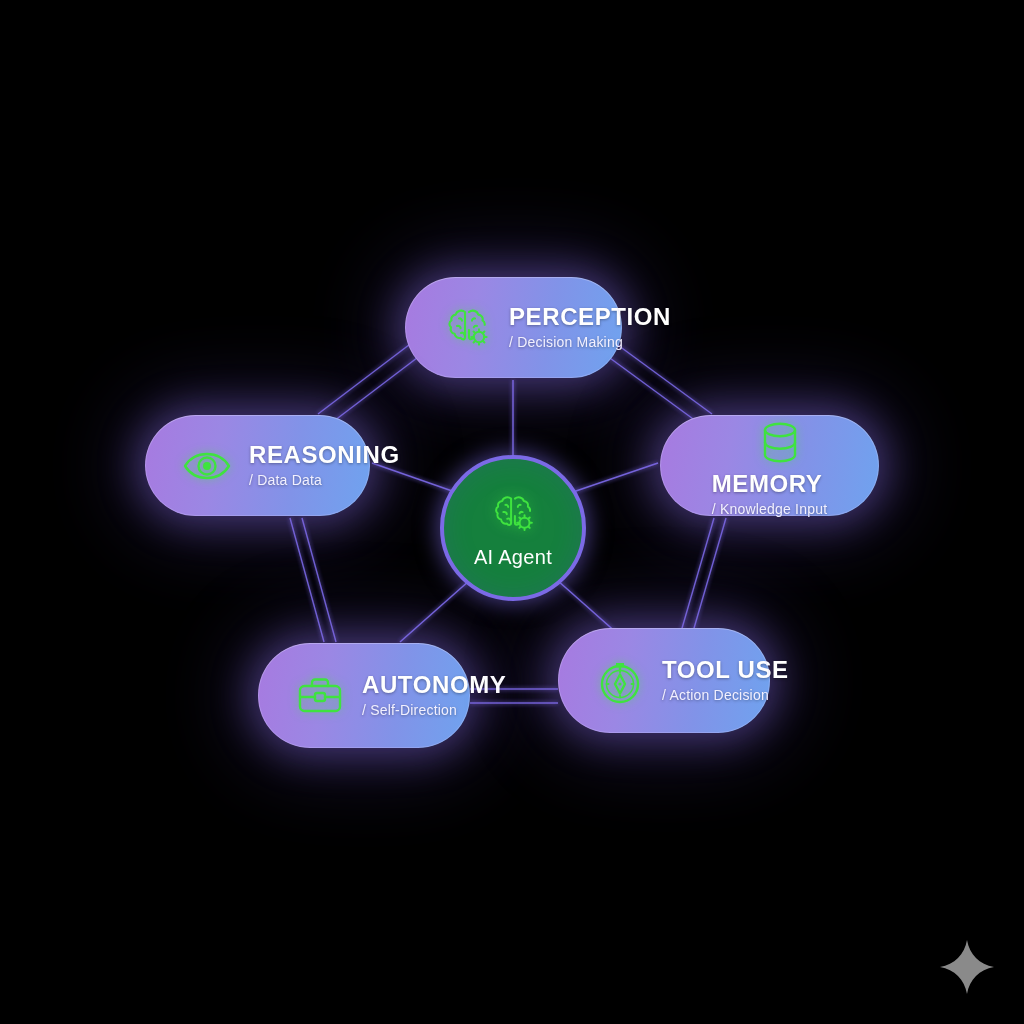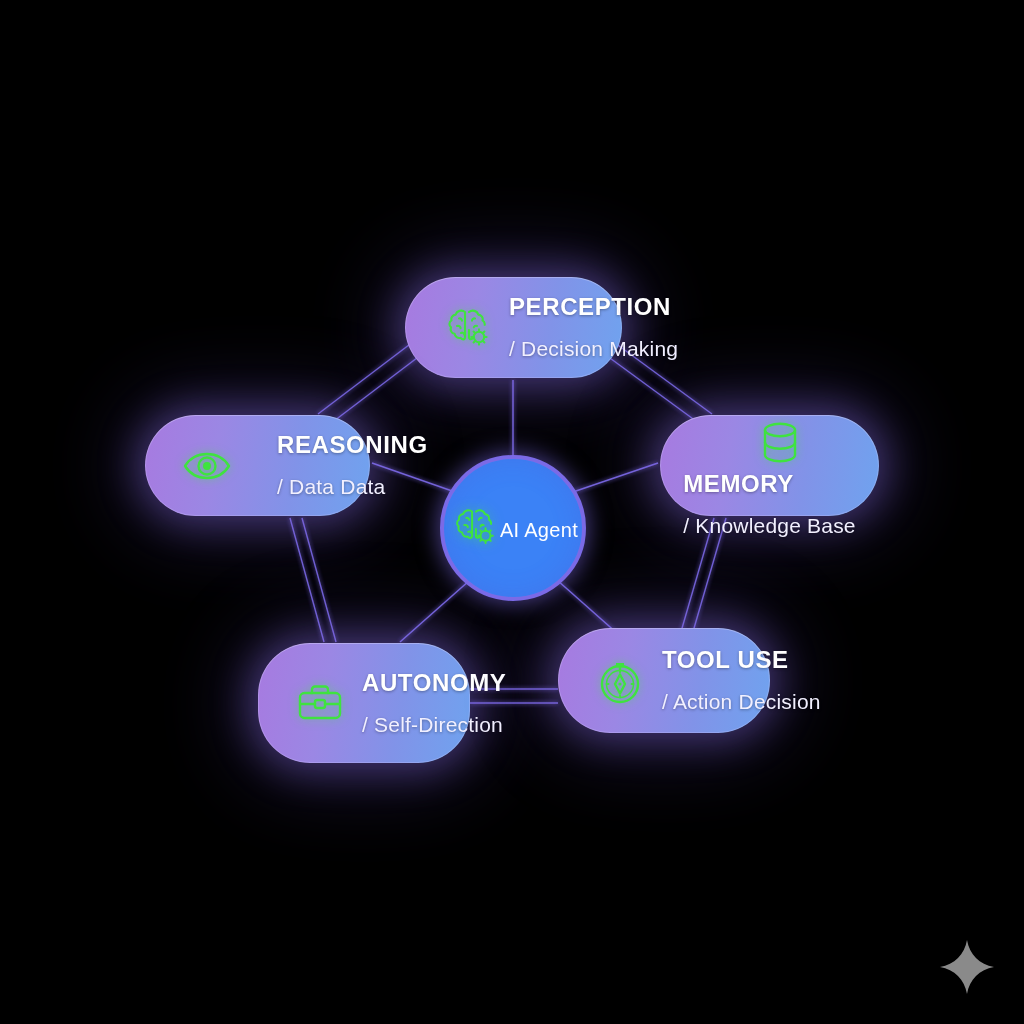--- a/index.html
+++ b/index.html
@@ -78,50 +78,50 @@
   .node .title {
     color: #ffffff;
     font-size: 24px;
     font-weight: bold;
     letter-spacing: 0.6px;
     text-shadow: 0 1px 3px rgba(0,0,0,0.35);
     white-space: nowrap;
   }
   .node .subtitle {
     color: #f2f0ff;
-    font-size: 21px;
+    font-size: 14px;
     font-weight: normal;
-    margin-top: 16px;
+    margin-top: 4px;
     letter-spacing: 0.2px;
     text-shadow: 0 1px 3px rgba(0,0,0,0.35);
     white-space: nowrap;
   }
 
   
   #node-perception { left: 405px; top: 277px;  width: 217px; height: 101px; }
-  #node-reasoning  { left: 145px; top: 415px;  width: 225px; height: 101px; gap: 28px; }
+  #node-reasoning  { left: 145px; top: 415px;  width: 225px; height: 101px; }
   #node-memory     { left: 660px; top: 415px;  width: 219px; height: 101px; flex-direction: column; }
-  #node-autonomy   { left: 258px; top: 643px;  width: 212px; height: 120px; }
+  #node-autonomy   { left: 258px; top: 643px;  width: 212px; height: 105px; }
   #node-tooluse    { left: 558px; top: 628px;  width: 212px; height: 105px; }
 
   
   #hub {
     position: absolute;
     left: 440px;
     top: 455px;
     width: 146px;
     height: 146px;
     border-radius: 50%;
     border: 4px solid #7b6ae6;
-    background: #3b82f6;
+    background: #15803d;
     box-shadow:
       0 0 22px 3px rgba(123, 106, 230, 0.55),
       inset 0 0 26px 2px rgba(90, 70, 200, 0.16);
     display: flex;
-    flex-direction: row;
+    flex-direction: column;
     align-items: center;
     justify-content: center;
     box-sizing: border-box;
     z-index: 5;
   }
   #hub .hub-icon {
     width: 52px;
     height: 52px;
     display: flex;
     align-items: center;
@@ -229,21 +229,21 @@
   <div class="node" id="node-memory">
     <span class="icon-wrap">
       <svg width="46" height="52" viewBox="0 0 46 52" fill="none" stroke="#3fe33f" stroke-width="2.4" stroke-linecap="round" stroke-linejoin="round">
         <ellipse cx="23" cy="13" rx="15" ry="6.2"></ellipse>
         <path d="M8 13v12.5c0 3.4 6.7 6.2 15 6.2s15-2.8 15-6.2V13"></path>
         <path d="M8 25.5V38c0 3.4 6.7 6.2 15 6.2s15-2.8 15-6.2V25.5"></path>
       </svg>
     </span>
     <span class="labels">
       <span class="title">MEMORY</span>
-      <span class="subtitle">/ Knowledge Base</span>
+      <span class="subtitle">/ Knowledge Input</span>
     </span>
   </div>
 
   <div class="node" id="node-autonomy">
     <span class="icon-wrap">
       <svg width="50" height="50" viewBox="0 0 50 50" fill="none" stroke="#3fe33f" stroke-width="2.4" stroke-linecap="round" stroke-linejoin="round">
         <rect x="5" y="15" width="40" height="25" rx="4.5"></rect>
         <path d="M17 15v-3.5a3 3 0 0 1 3-3h10a3 3 0 0 1 3 3V15"></path>
         <path d="M5 26h15M30 26h15"></path>
         <rect x="20" y="22" width="10" height="8" rx="2"></rect>

